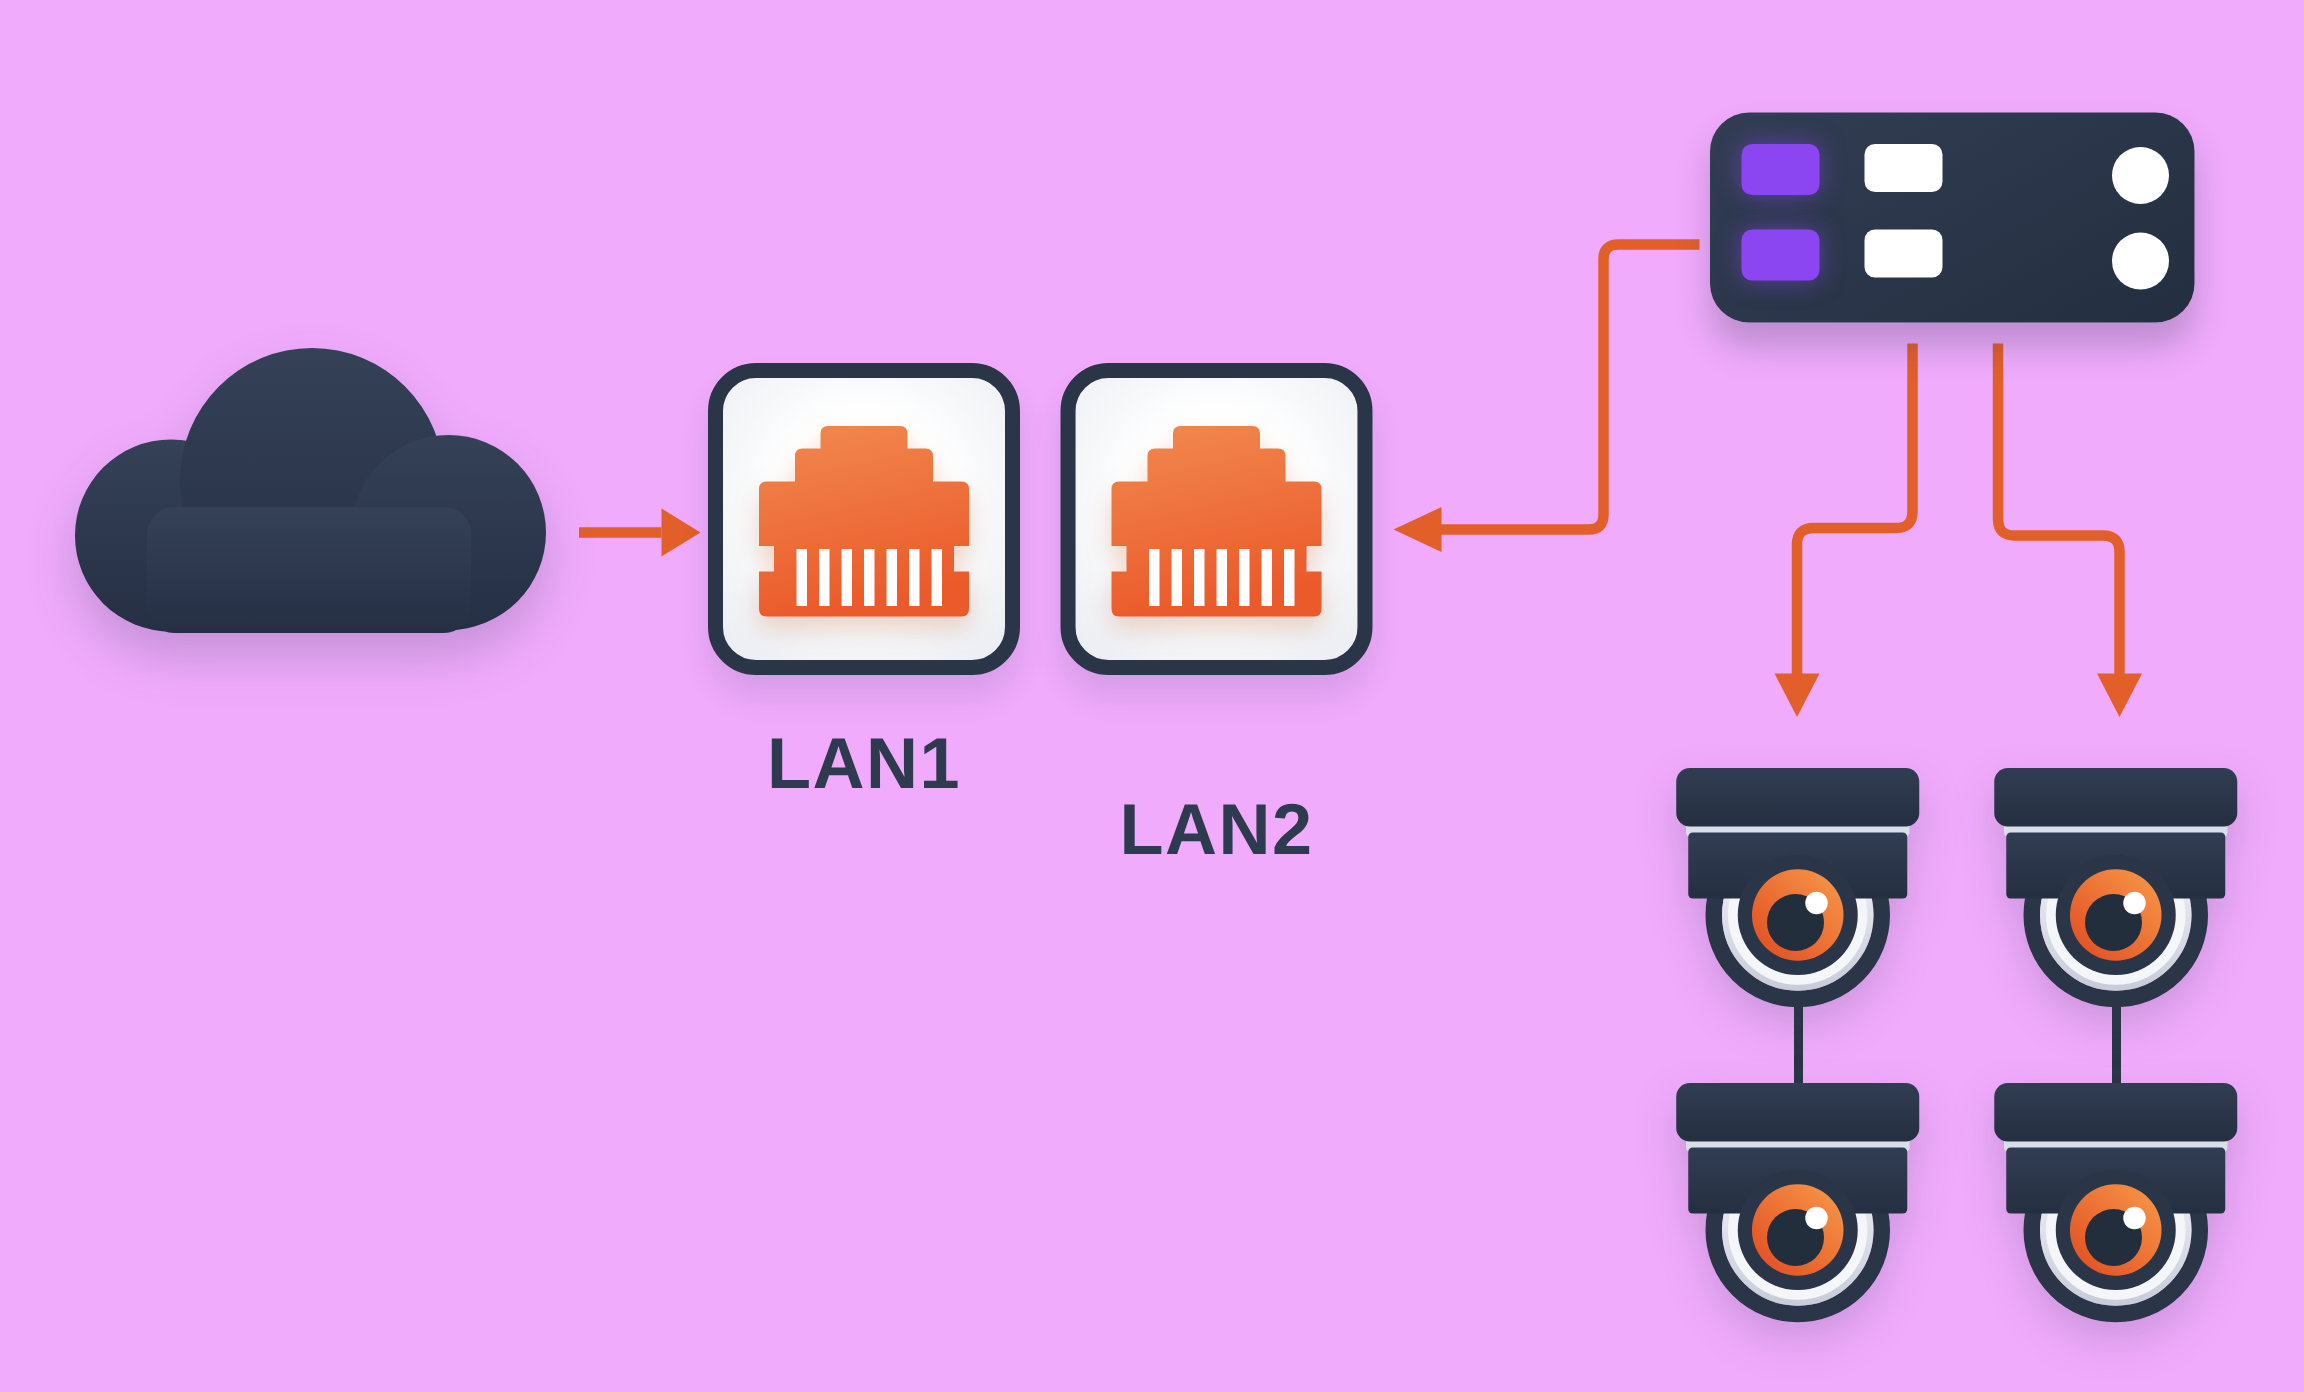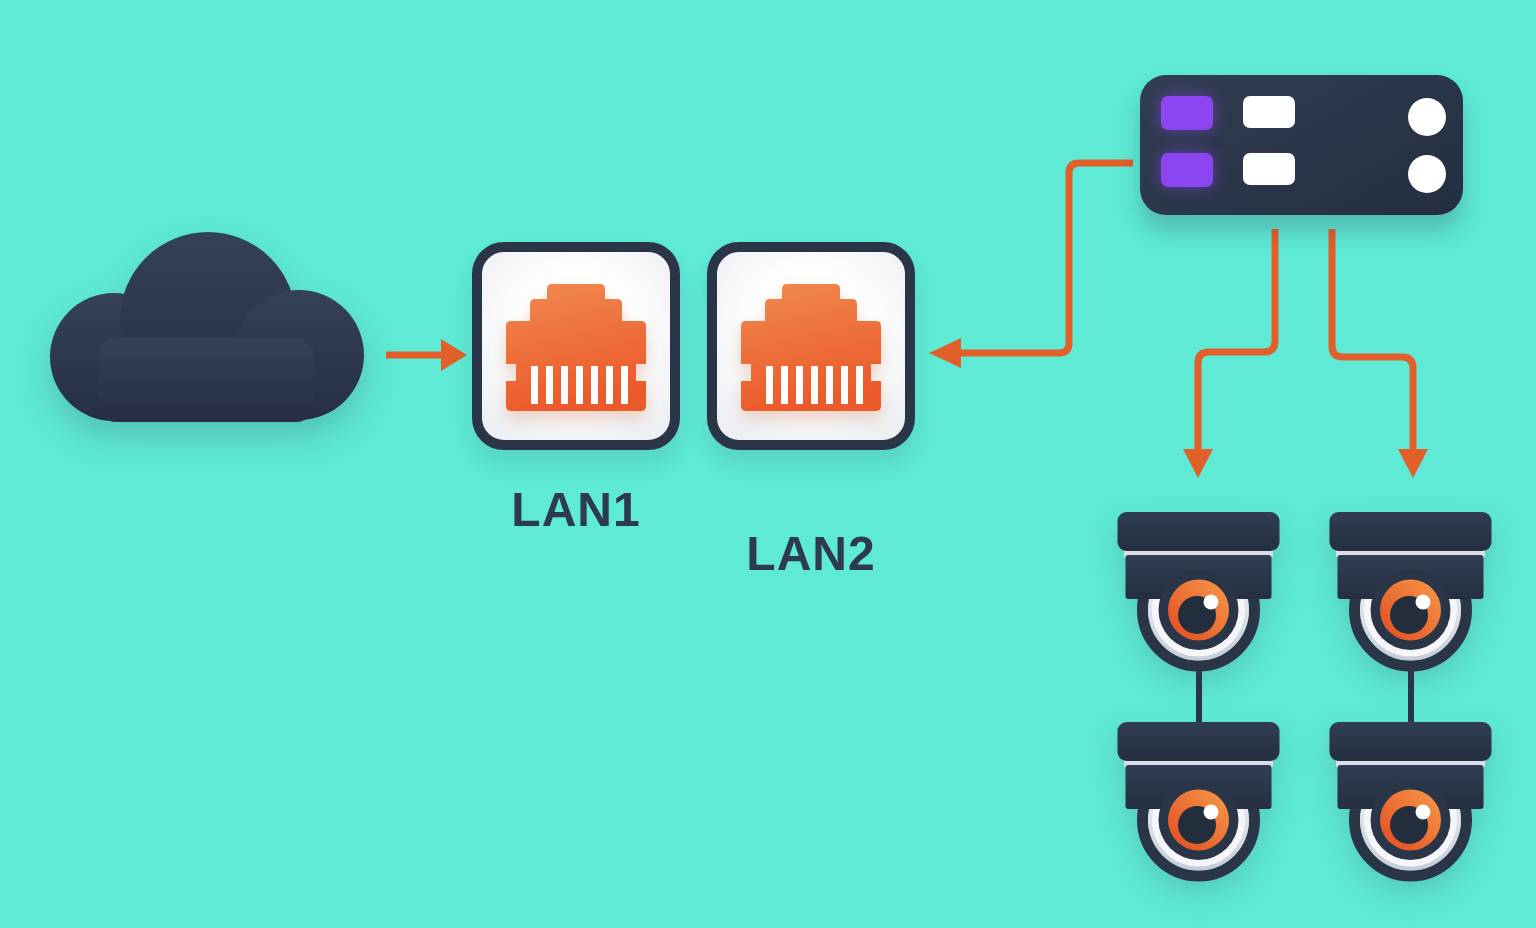--- a/index.html
+++ b/index.html
@@ -1,18 +1,18 @@
 <!DOCTYPE html>
 <html style="--navy: #2a3547; --orange: #e25f2a; --purple: #8b45f1; --label: #2e3a4e; --port_orange_light: #f18a4f; --port_orange_dark: #eb5a2b; --iris_light: #f89a4a; --iris_dark: #e04a20;"><head>
 <meta charset="utf-8">
 <style>
   html,body{margin:0;padding:0;background:#fbfcfe;}
   #stage{
     position:relative;width:1536px;height:928px;overflow:hidden;
-    background:#5eead4;
+    background:#f0abfc;
     font-family:"Liberation Sans", sans-serif;
   }
   svg{display:block;overflow:visible;}
   .layer{position:absolute;left:0;top:0;width:1536px;height:928px;}
 
   
   .wire{stroke:var(--orange,#e25f2a);stroke-width:7;fill:none;}
   .head{fill:var(--orange,#e25f2a);}
   .stem{stroke:var(--navy,#2a3547);stroke-width:6;fill:none;}
 

